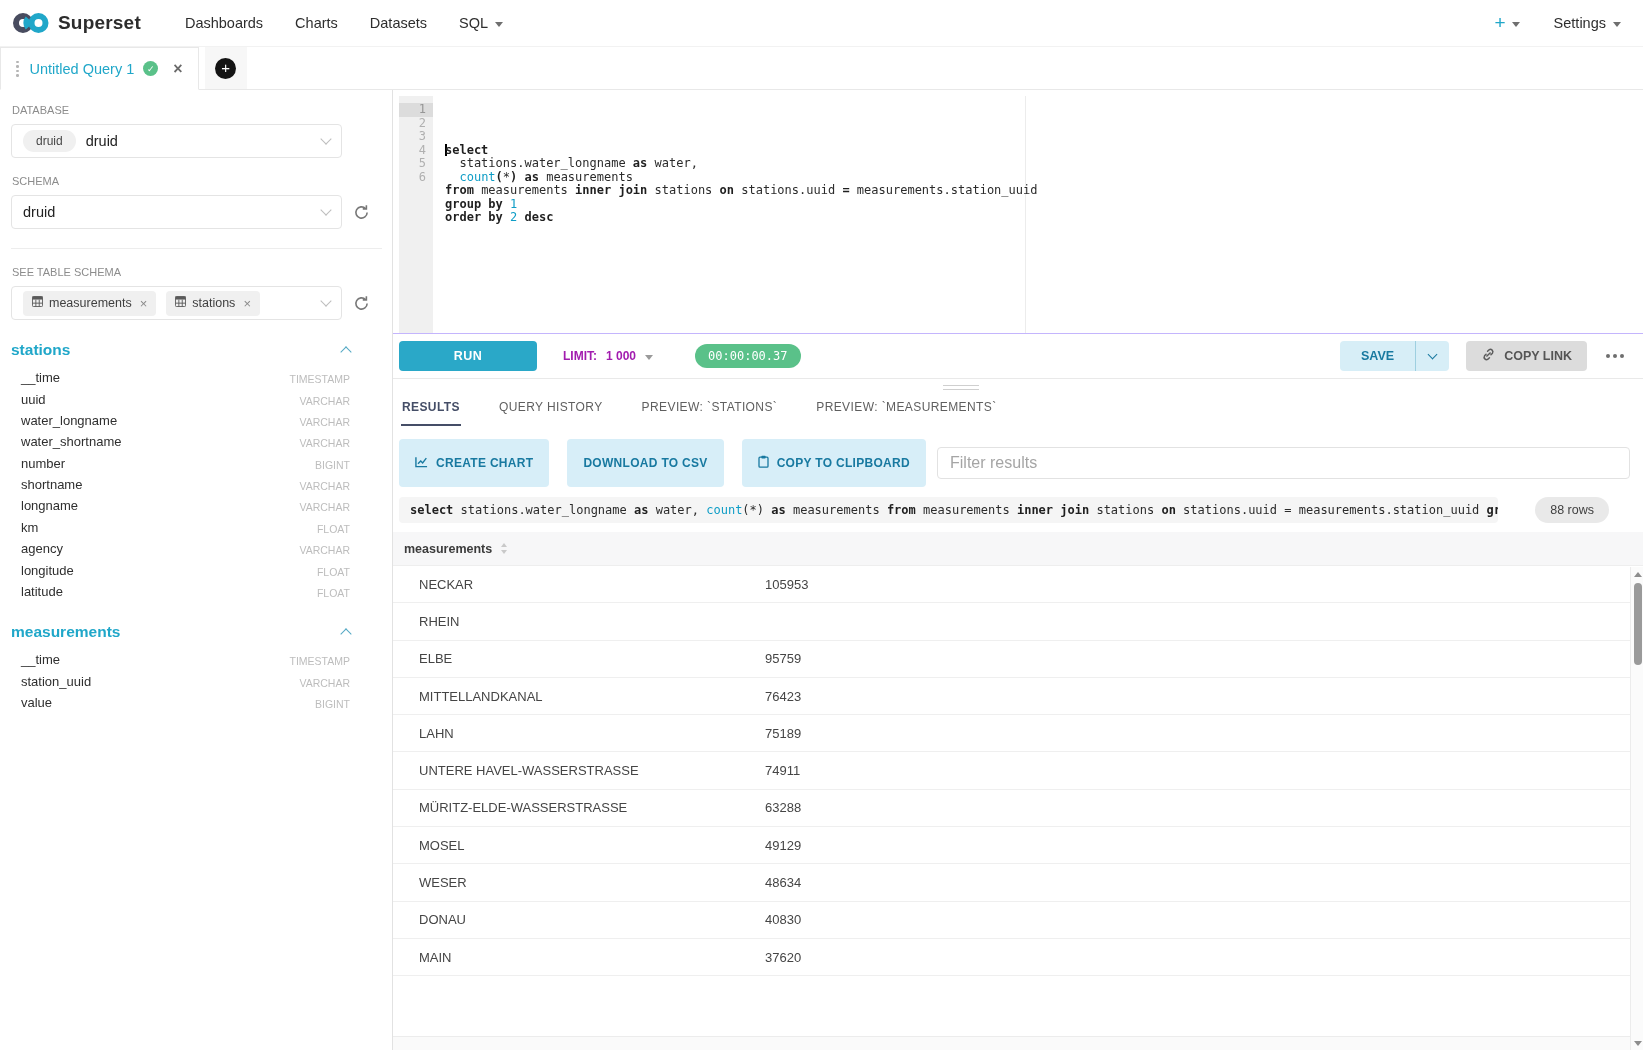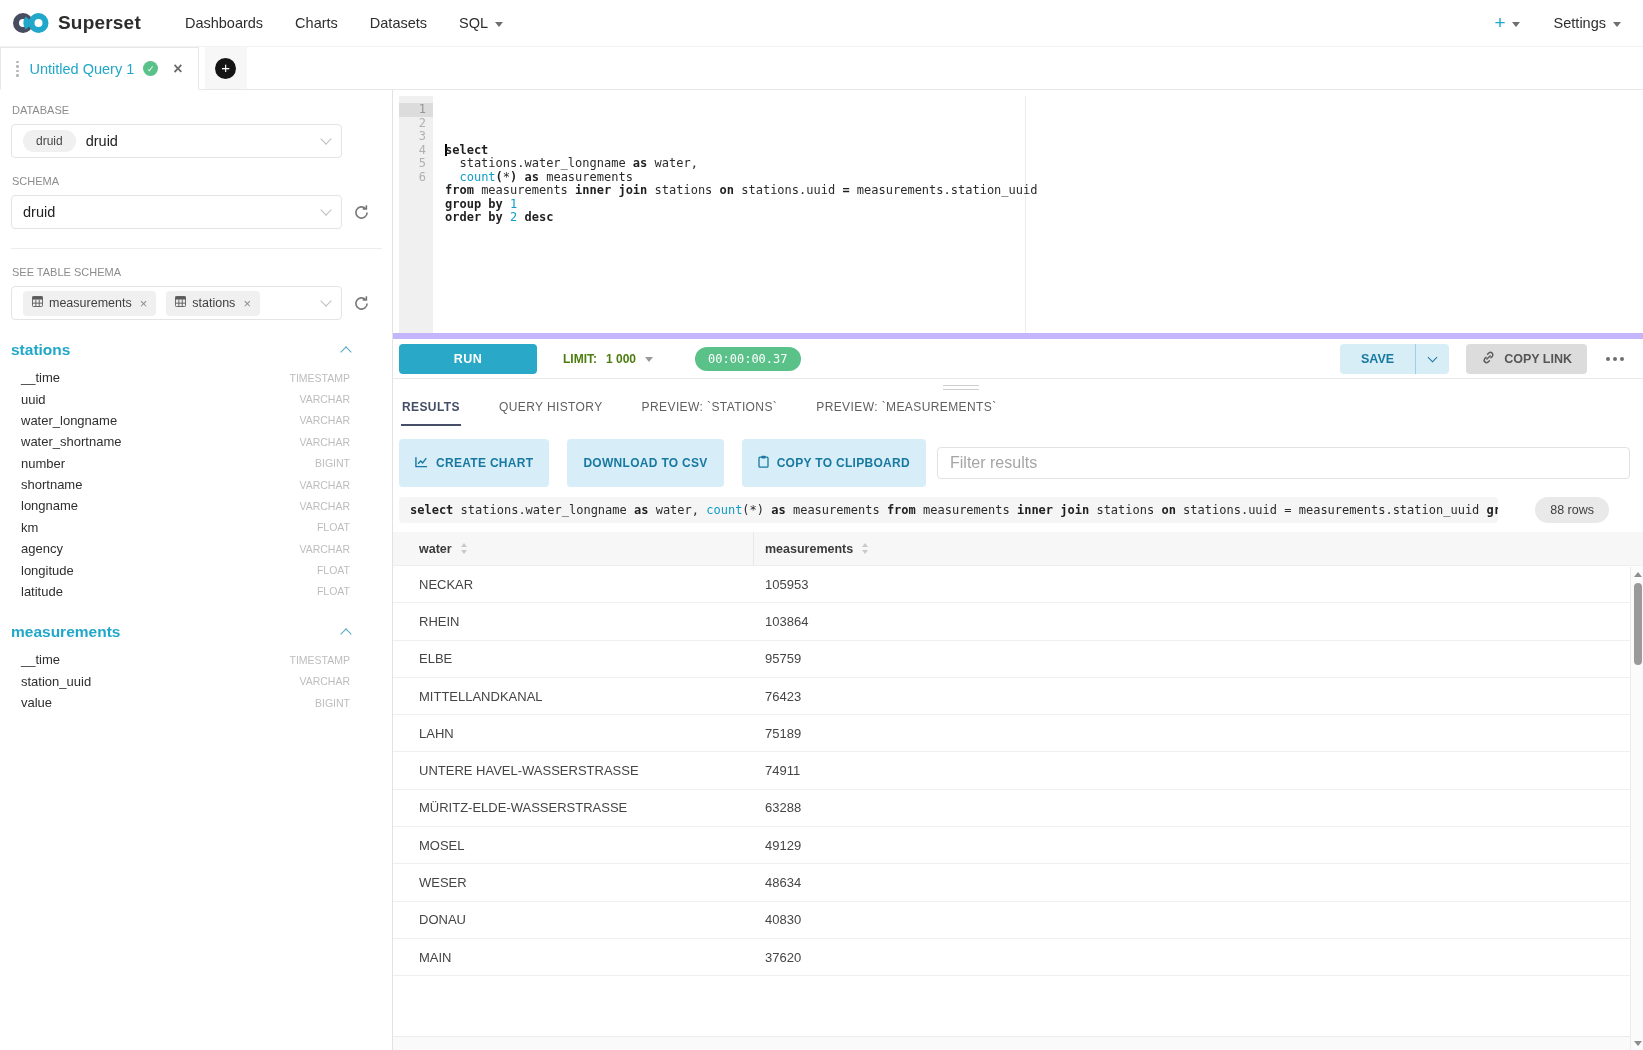--- a/index.html
+++ b/index.html
@@ -54,45 +54,45 @@
   .table-pill { background:#f0f0f0; border-radius:4px; padding:5px 9px; font-size:12.5px; color:#3f3f3f;
                 display:flex; align-items:center; gap:6px; }
   .pill-close { color:#8a8a8a; font-size:13px; margin-left:2px; cursor:pointer;}
   .mt18 { margin-top:18px; }
   .schema-section { margin-top:21px; }
   .schema-head { display:flex; align-items:center; justify-content:space-between; padding-right:32px; cursor:pointer;}
   .schema-title { color:#20a7c9; font-weight:700; font-size:15.5px; }
   .chev-up { width:8px; height:8px; border-right:1.6px solid #53a8c4; border-bottom:1.6px solid #53a8c4;
              transform:rotate(-135deg); margin-top:4px;}
   .col-list { margin-top:8px; }
-  .col-row { display:flex; justify-content:space-between; align-items:center; padding:3.2px 32px 3.2px 10px;}
+  .col-row { display:flex; justify-content:space-between; align-items:flex-end; padding:3.2px 32px 3.2px 10px;}
   .col-name { font-size:13px; color:#2f2f2f; }
   .col-type { font-size:10.5px; color:#bdbdbd; }
 
   
   .editor { height:237px; display:flex; margin:6px 0 0 6px; position:relative; }
   .gutter { width:34px; background:#f0f0f0; color:#b0b0b0; font:12px/13.5px "DejaVu Sans Mono", monospace;
             text-align:right; padding:7px 0 0 0; flex:none;}
   .gut-num { padding-right:7px; }
   .gut-num.active { background:#dcdcdc; color:#969696; }
   .code { flex:1; position:relative; padding:7px 0 0 12px; font:12px/13.5px "DejaVu Sans Mono", monospace;
           color:#2b2b2b; white-space:pre; overflow:hidden;}
   .ruler { position:absolute; left:592px; top:0; bottom:0; width:1px; background:#ececec; }
   .code-line { position:relative; z-index:1; }
   .tok-k { font-weight:700; color:#1f1f1f; }
   .tok-f { color:#0e9dc6; }
   .tok-n { color:#0e9dc6; }
   .cursor { display:inline-block; width:2px; height:12px; background:#000; margin-right:-2px; vertical-align:-2px;}
 
   
-  .toolbar { height:45px; display:flex; align-items:center; padding:0 17px 0 6px; border-top:6px solid #c4b5fd; flex:none;}
+  .toolbar { height:45px; display:flex; align-items:center; padding:0 17px 0 6px; border-top:1px solid #c4b5fd; flex:none;}
   .run-btn { width:138px; height:30px; background:#2aa8c8; color:#fff; font-weight:700; font-size:12.5px;
              letter-spacing:.4px; border-radius:4px; display:flex; align-items:center; justify-content:center;
              border:none; cursor:pointer; font-family:inherit;}
-  .limit { margin-left:26px; display:flex; align-items:center; gap:9px; font-size:12px; font-weight:700; color:#4d7c0f; cursor:pointer;}
+  .limit { margin-left:26px; display:flex; align-items:center; gap:9px; font-size:12px; font-weight:700; color:#a21caf; cursor:pointer;}
   .timer-pill { margin-left:42px; background:#5ac189; color:#fff; font:12px "DejaVu Sans Mono", monospace;
                 padding:5px 13px; border-radius:13px; }
   .toolbar-right { margin-left:auto; display:flex; align-items:center; gap:17px; }
   .save-btn { display:flex; align-items:center; background:#d7eef7; border-radius:4px; height:30px; cursor:pointer;}
   .save-main { padding:0 21px; color:#1879a0; font-weight:700; font-size:12.5px; }
   .save-divider { width:1px; align-self:stretch; background:#9ecfe0; }
   .save-caret-box { padding:0 13px; display:flex; align-items:center;}
   .chev-sm { width:7px; height:7px; border-right:1.8px solid #1879a0; border-bottom:1.8px solid #1879a0;
              transform:rotate(45deg); margin-top:-3px;}
   .copy-link-btn { display:flex; align-items:center; gap:8px; background:#dcdcdc; color:#555;
@@ -426,43 +426,35 @@
       <input class="filter-input" type="text" placeholder="Filter results" style="">
     </div>
 
     <div class="query-row">
       <div class="query-chip" id="qprev"><span class="tok-k">select</span><span class="tok-p"> stations.water_longname </span><span class="tok-k">as</span><span class="tok-p"> water, </span><span class="tok-f">count</span><span class="tok-p">(*) </span><span class="tok-k">as</span><span class="tok-p"> measurements </span><span class="tok-k">from</span><span class="tok-p"> measurements </span><span class="tok-k">inner join</span><span class="tok-p"> stations </span><span class="tok-k">on</span><span class="tok-p"> stations.uuid = measurements.station_uuid </span><span class="tok-k">grou…</span></div>
       <span class="rows-badge">88 rows</span>
     </div>
 
     <div class="table-wrap">
       <div class="thead" id="thead">
-          <div class="th cell1">
-            <span>water</span>
-            <span class="sort">
-              <i class="s-up"></i>
-              <i class="s-dn"></i>
-            </span>
-          </div>
           <div class="th cell2">
             <span>measurements</span>
             <span class="sort">
               <i class="s-up"></i>
               <i class="s-dn"></i>
             </span>
           </div>
         </div>
       <div class="tbody" id="tbody">
           <div class="trow">
             <div class="cell1">NECKAR</div>
             <div class="cell2">105953</div>
           </div>
           <div class="trow">
             <div class="cell1">RHEIN</div>
-            <div class="cell2">103864</div>
           </div>
           <div class="trow">
             <div class="cell1">ELBE</div>
             <div class="cell2">95759</div>
           </div>
           <div class="trow">
             <div class="cell1">MITTELLANDKANAL</div>
             <div class="cell2">76423</div>
           </div>
           <div class="trow">

